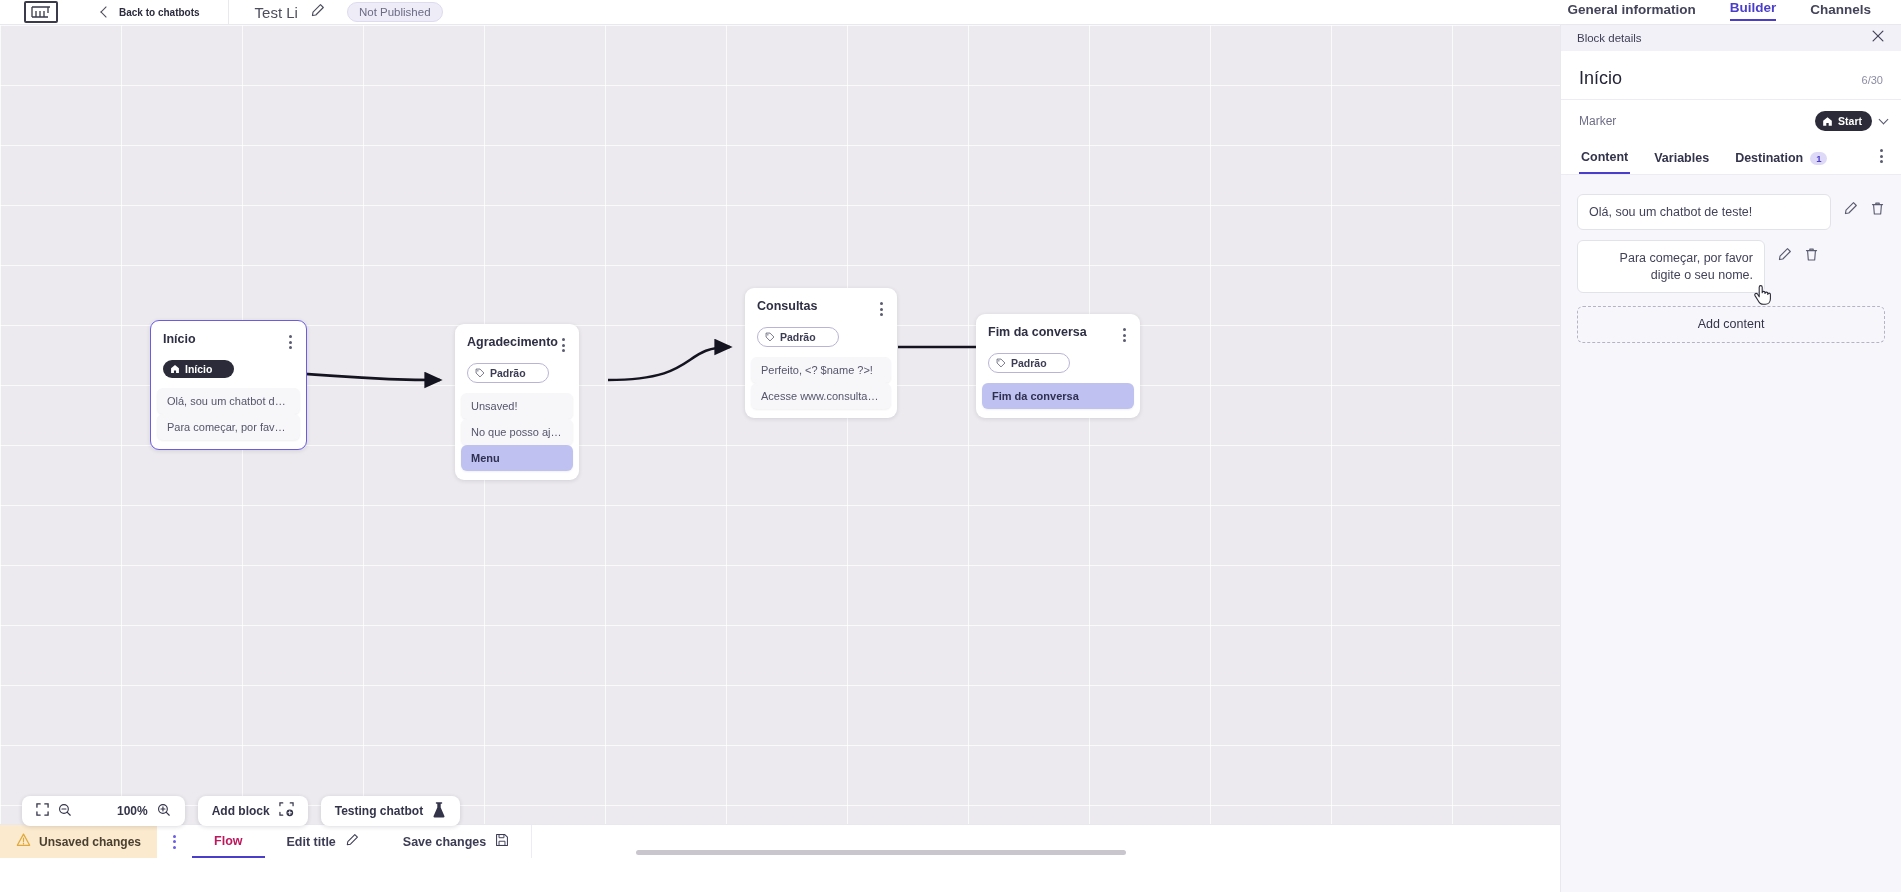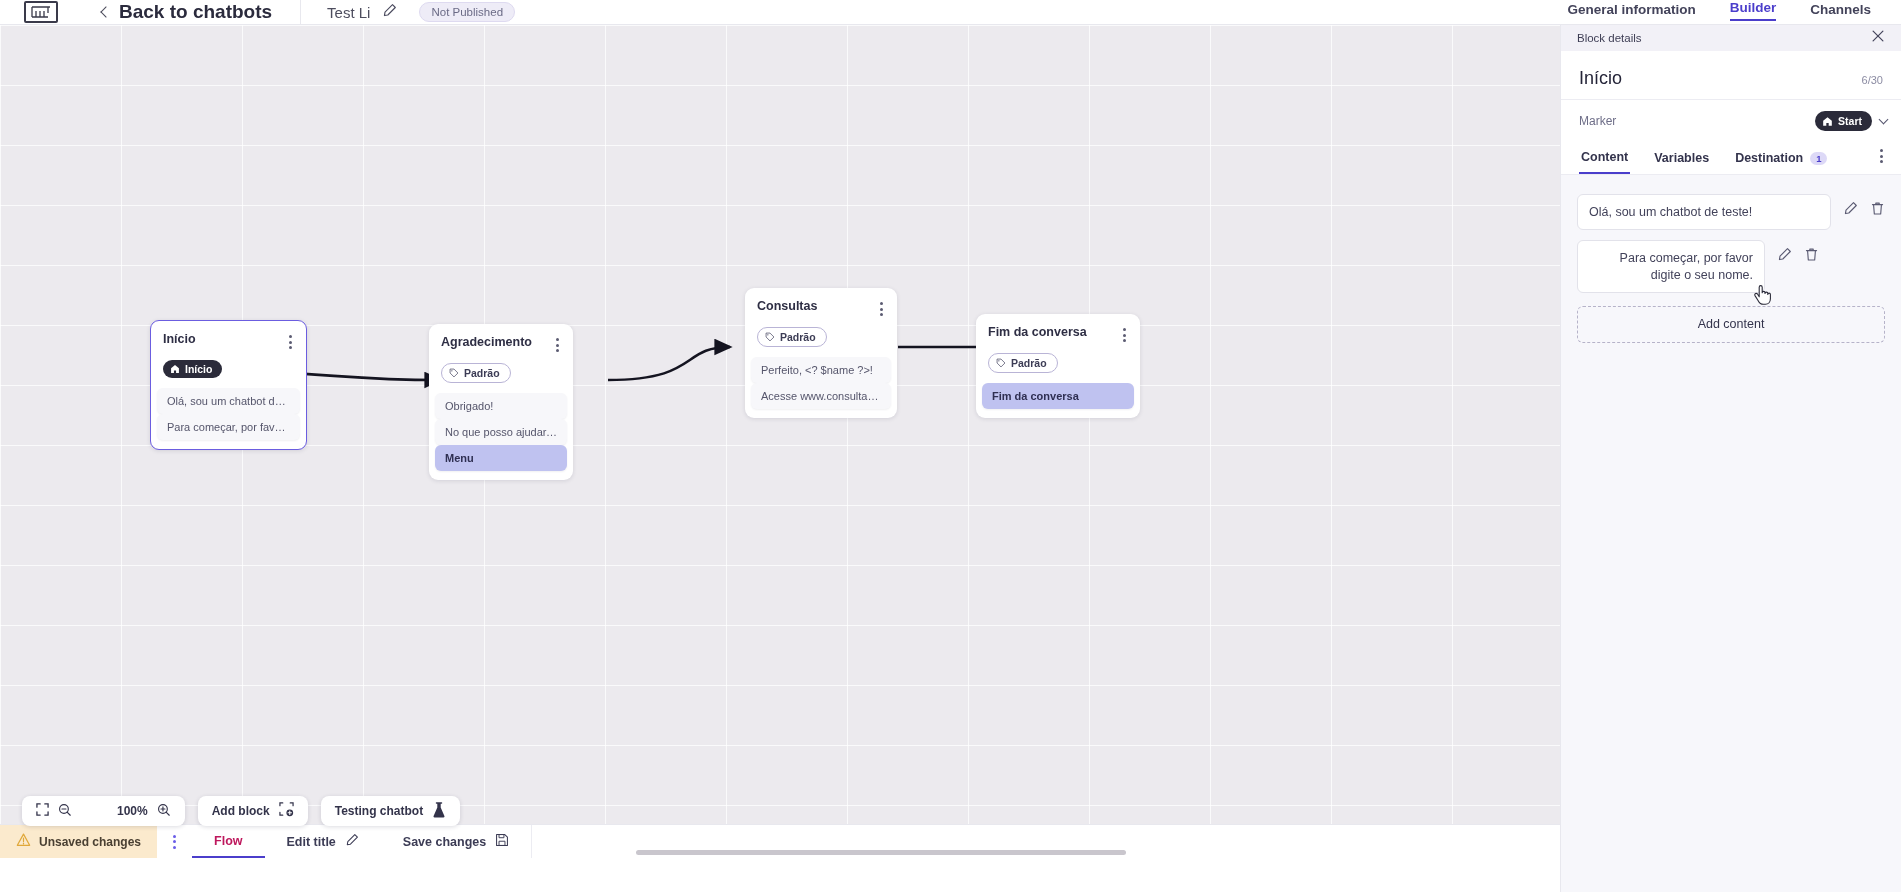--- a/index.html
+++ b/index.html
@@ -27,21 +27,21 @@
   }
   .back-wrap {
     display: flex; align-items: center; gap: 9px; margin-left: 44px;
     cursor: pointer;
   }
   .chev-left {
     width: 8px; height: 8px; border-left: 1.6px solid #4a4a5a;
     border-bottom: 1.6px solid #4a4a5a; transform: rotate(45deg);
     margin-top: -1px;
   }
-  .back-label { font-size: 19px; font-weight: bold; color: #2b2b3d; }
+  .back-label { font-size: 10px; font-weight: bold; color: #2b2b3d; }
   .top-divider { width: 1px; height: 25px; background: #e8e8ee; margin-left: 28px; }
   .bot-title { font-size: 15px; color: #4d4d5e; margin-left: 26px; }
   .pencil-top { margin-left: 12px; cursor: pointer; }
   .badge-np {
     margin-left: 22px; padding: 3px 11px; border-radius: 11px;
     background: #eeecf7; color: #6b6b86; font-size: 11.5px;
     border: 1px solid #dedaf0;
   }
   .tabs-top {
     margin-left: auto; display: flex; align-items: flex-end; gap: 34px;
@@ -77,21 +77,21 @@
     padding: 11px 12px 0 12px;
   }
   .node-title { font-size: 12.5px; color: #2e2e44; font-weight: bold; }
   .kebab {
     display: flex; flex-direction: column; gap: 2.5px; cursor: pointer;
     padding: 3px 2px;
   }
   .kebab i { width: 3px; height: 3px; background: #5b5b72; border-radius: 50%; display:block;}
   .marker-chip {
     display: inline-flex; align-items: center; gap: 5px;
-    margin: 8px 12px 0 12px; padding: 3px 10px 3px 7px;
+    margin: 8px 12px 0 12px; padding: 3px 22px 3px 7px;
     border-radius: 11px; font-size: 10.5px; font-weight: bold;
   }
   .chip-dark { background: #2b2b3a; color: #ffffff; }
   .chip-outline { background: #ffffff; color: #3c3c55; border: 1px solid #b9b4d6; }
   .node-rows { margin-top: 10px; display: flex; flex-direction: column; gap: 0; }
   .node-row {
     margin: 0 6px; padding: 7px 10px; border-radius: 6px;
     font-size: 11px; color: #55556b; background: #f7f7fa;
     white-space: nowrap; overflow: hidden; text-overflow: ellipsis;
     box-shadow: 0 1px 2px rgba(40,40,70,0.07);
@@ -257,38 +257,38 @@
             <path d="M7 1.5L1.5 6v6.5h4V9h3v3.5h4V6L7 1.5z" fill="#fff"></path>
           </svg>
         <span>Início</span>
       </span>
       <div class="node-rows">
         <div class="node-row">Olá, sou um chatbot de teste!</div>
         <div class="node-row">Para começar, por favor digite o ...</div>
       </div>
     </div>
 
-    <div class="node" style="left:429px; top:299px; width:144px;">
+    <div class="node" style="left:455px; top:299px; width:124px;">
       <div class="node-head">
         <span class="node-title">Agradecimento</span>
         <span class="kebab">
             <i></i>
             <i></i>
             <i></i>
           </span>
       </div>
       <span class="marker-chip chip-outline">
         <svg width="10" height="10" viewBox="0 0 14 14">
             <path d="M1.5 1.5h5.5L12.5 7 7 12.5 1.5 7V1.5z" fill="none" stroke="#55556e" stroke-width="1.1"></path>
             <circle cx="4" cy="4" r="1" fill="#55556e"></circle>
           </svg>
         <span>Padrão</span>
       </span>
       <div class="node-rows">
-        <div class="node-row">Obrigado!</div>
+        <div class="node-row">Unsaved!</div>
         <div class="node-row">No que posso ajudar, &lt;? $name ...</div>
         <div class="node-row highlight">Menu</div>
       </div>
     </div>
 
     <div class="node" style="left:745px; top:263px; width:152px;">
       <div class="node-head">
         <span class="node-title">Consultas</span>
         <span class="kebab">
             <i></i>

